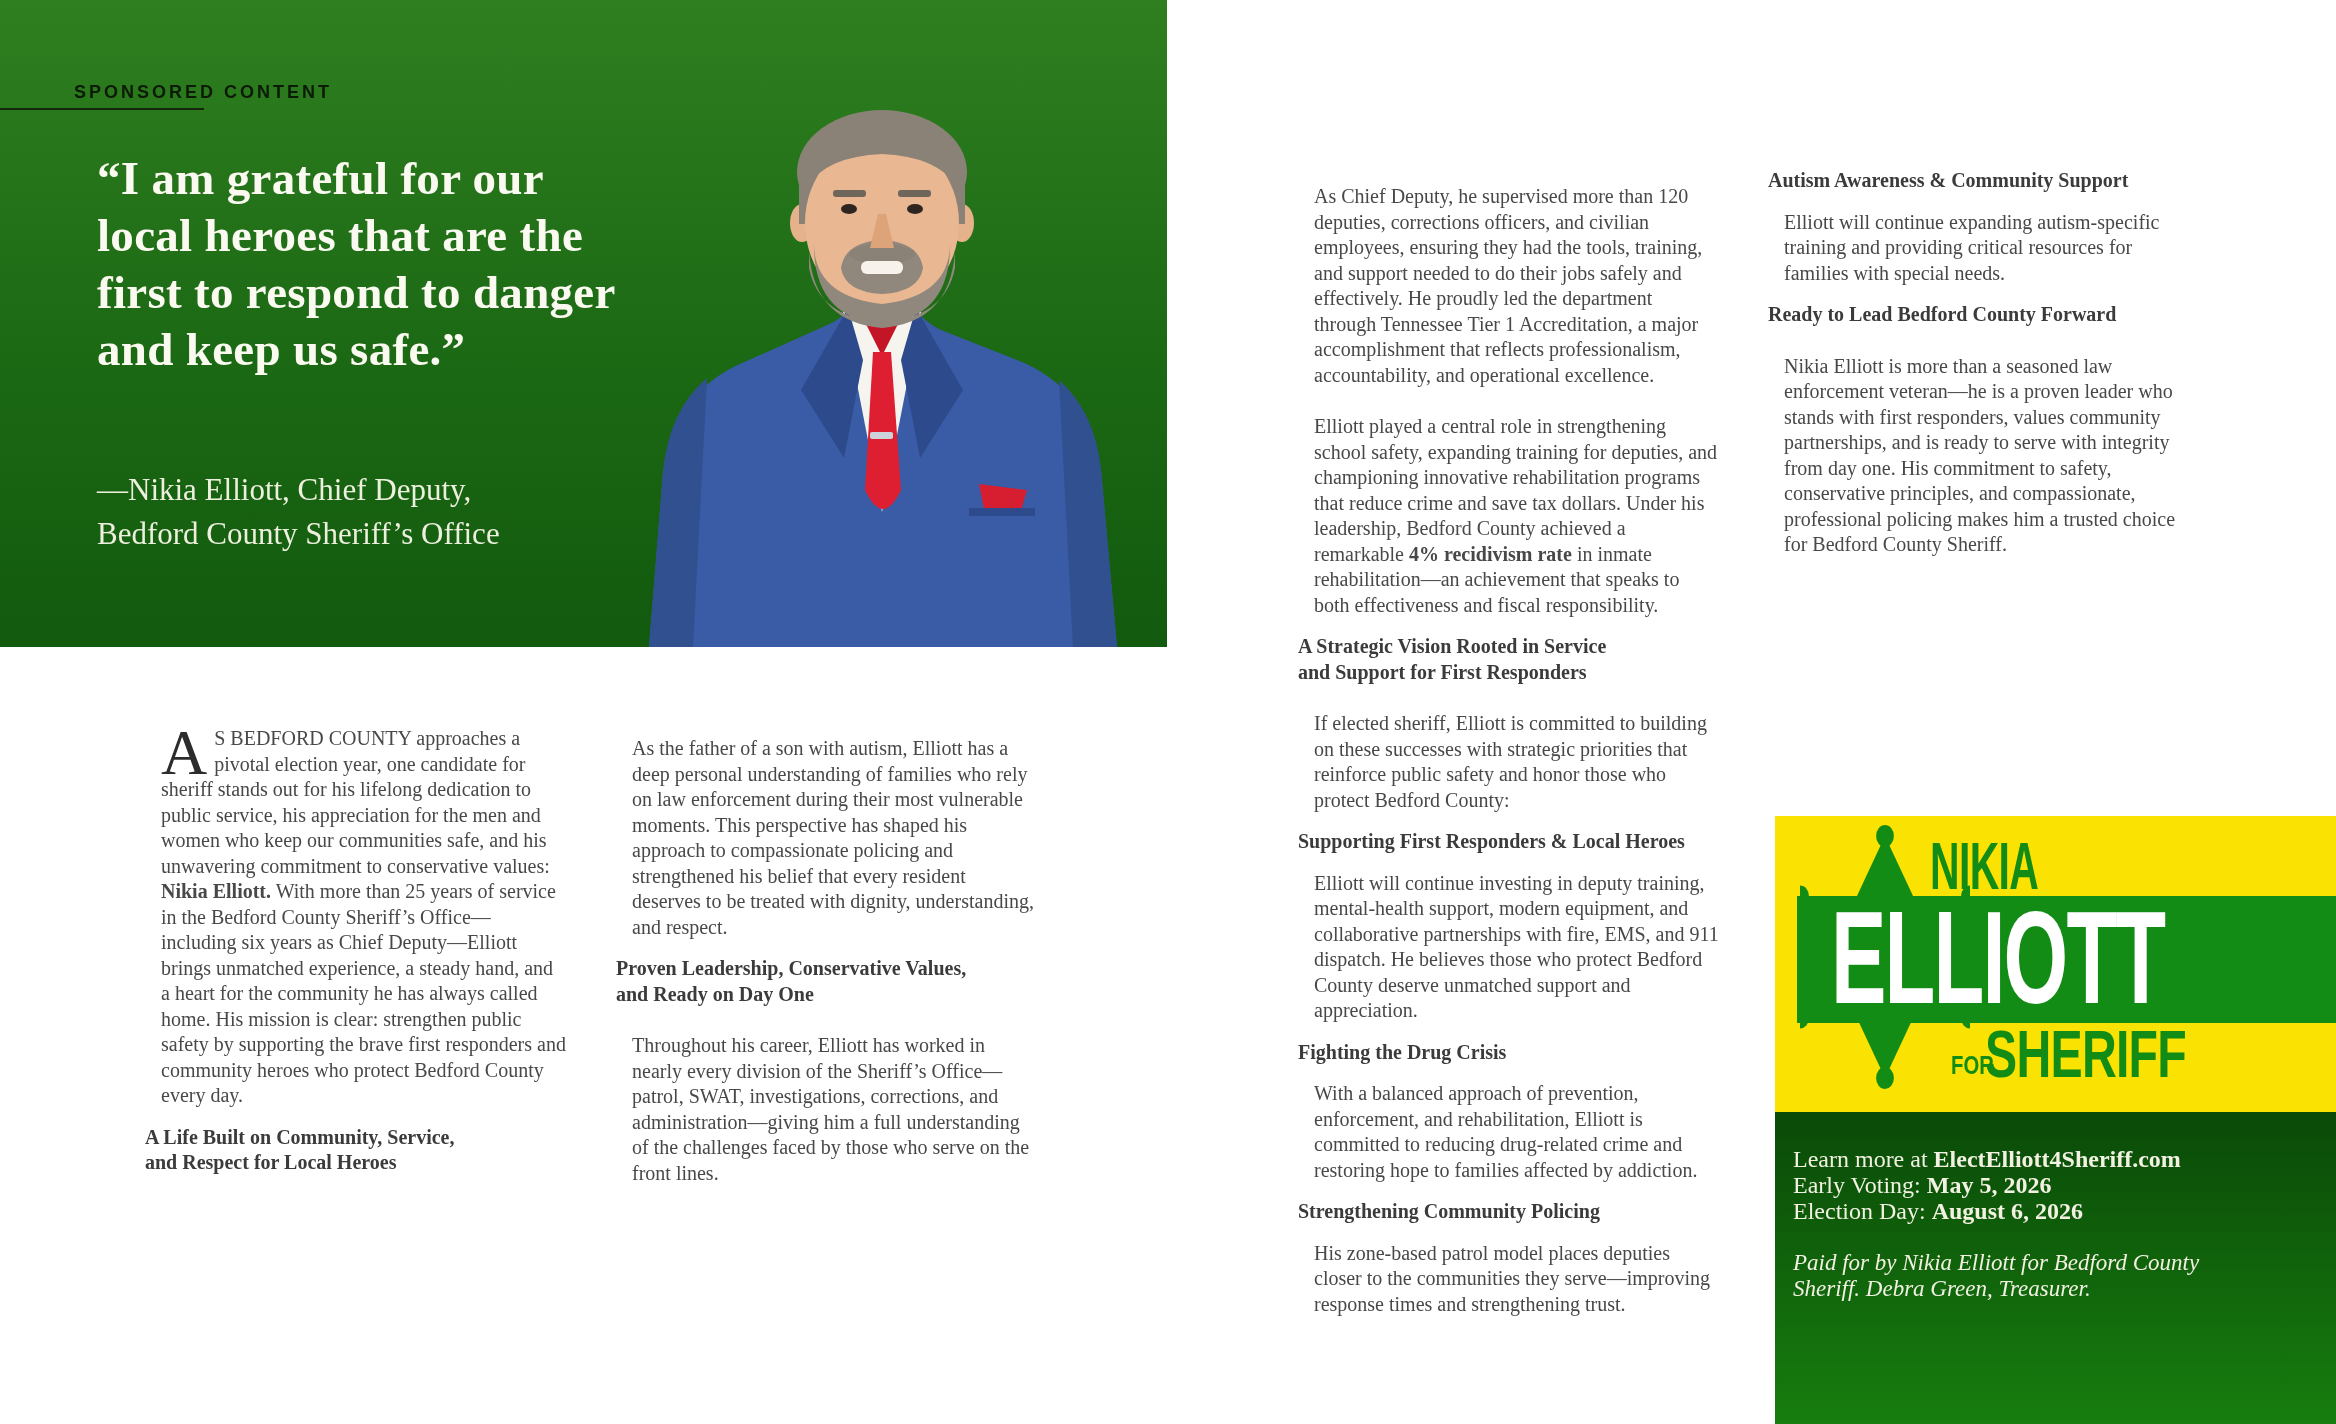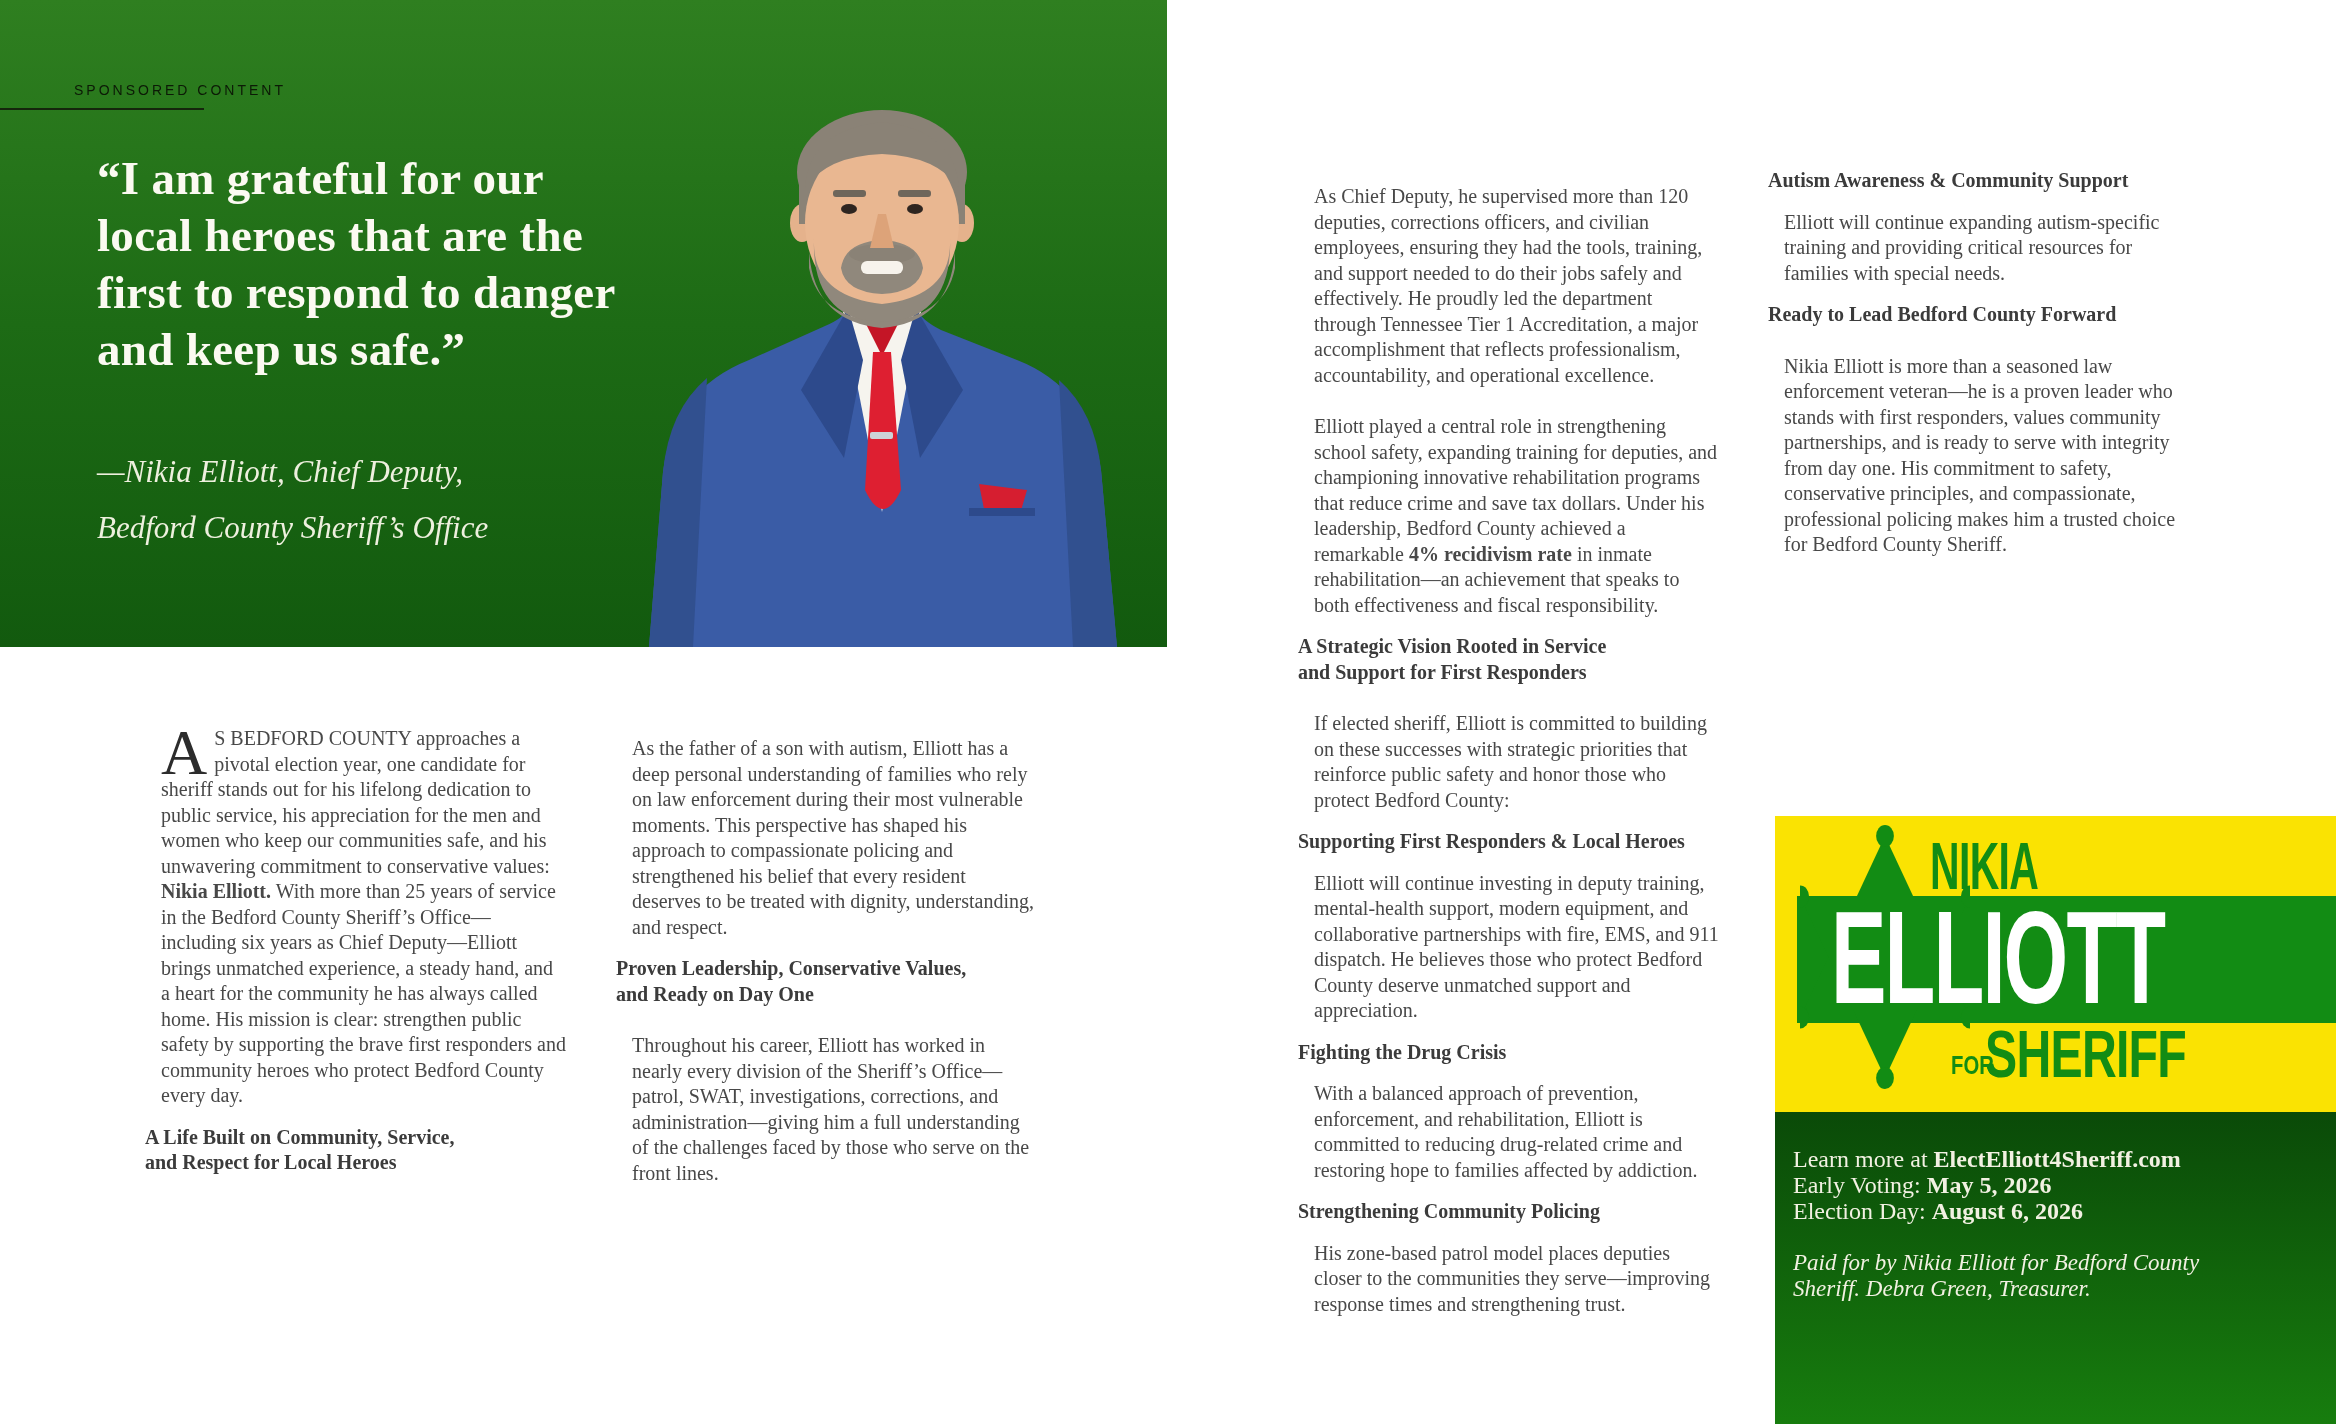--- a/index.html
+++ b/index.html
@@ -8,35 +8,35 @@
     overflow:hidden; font-family:"Liberation Serif", serif;
   }
 
   
   .banner {
     position:absolute; left:0; top:0; width:1167px; height:647px;
     background:linear-gradient(to bottom, #2f7f20 0%, #1d6b15 50%, #125a0e 100%);
   }
   .kicker {
     position:absolute; left:74px; top:82px;
-    font-family:"Liberation Sans", sans-serif; font-weight:normal;
-    font-size:14px; letter-spacing:3px; color:#0c1a06;
+    font-family:"Liberation Sans", sans-serif; font-weight:bold;
+    font-size:18px; letter-spacing:3px; color:#0c1a06;
   }
   .kicker-line {
     position:absolute; left:0; top:108px; width:204px; height:2px;
     background:#15260c;
   }
   .quote {
     position:absolute; left:97px; top:150px;
     font-size:47px; font-weight:bold; color:#fbfaf1;
     line-height:57px; white-space:pre-line; letter-spacing:0.3px;
   }
   .attrib {
-    position:absolute; left:97px; top:444px;
-    font-style:italic; font-size:31px; color:#eef0de; line-height:56px;
+    position:absolute; left:97px; top:468px;
+    font-size:31px; color:#eef0de; line-height:44px;
     white-space:pre-line;
   }
 
   
   .portrait { position:absolute; right:0; bottom:0; width:570px; height:587px; }
 
   
   .col {
     position:absolute; width:437px;
     font-size:20px; line-height:25.5px; color:#484848;

